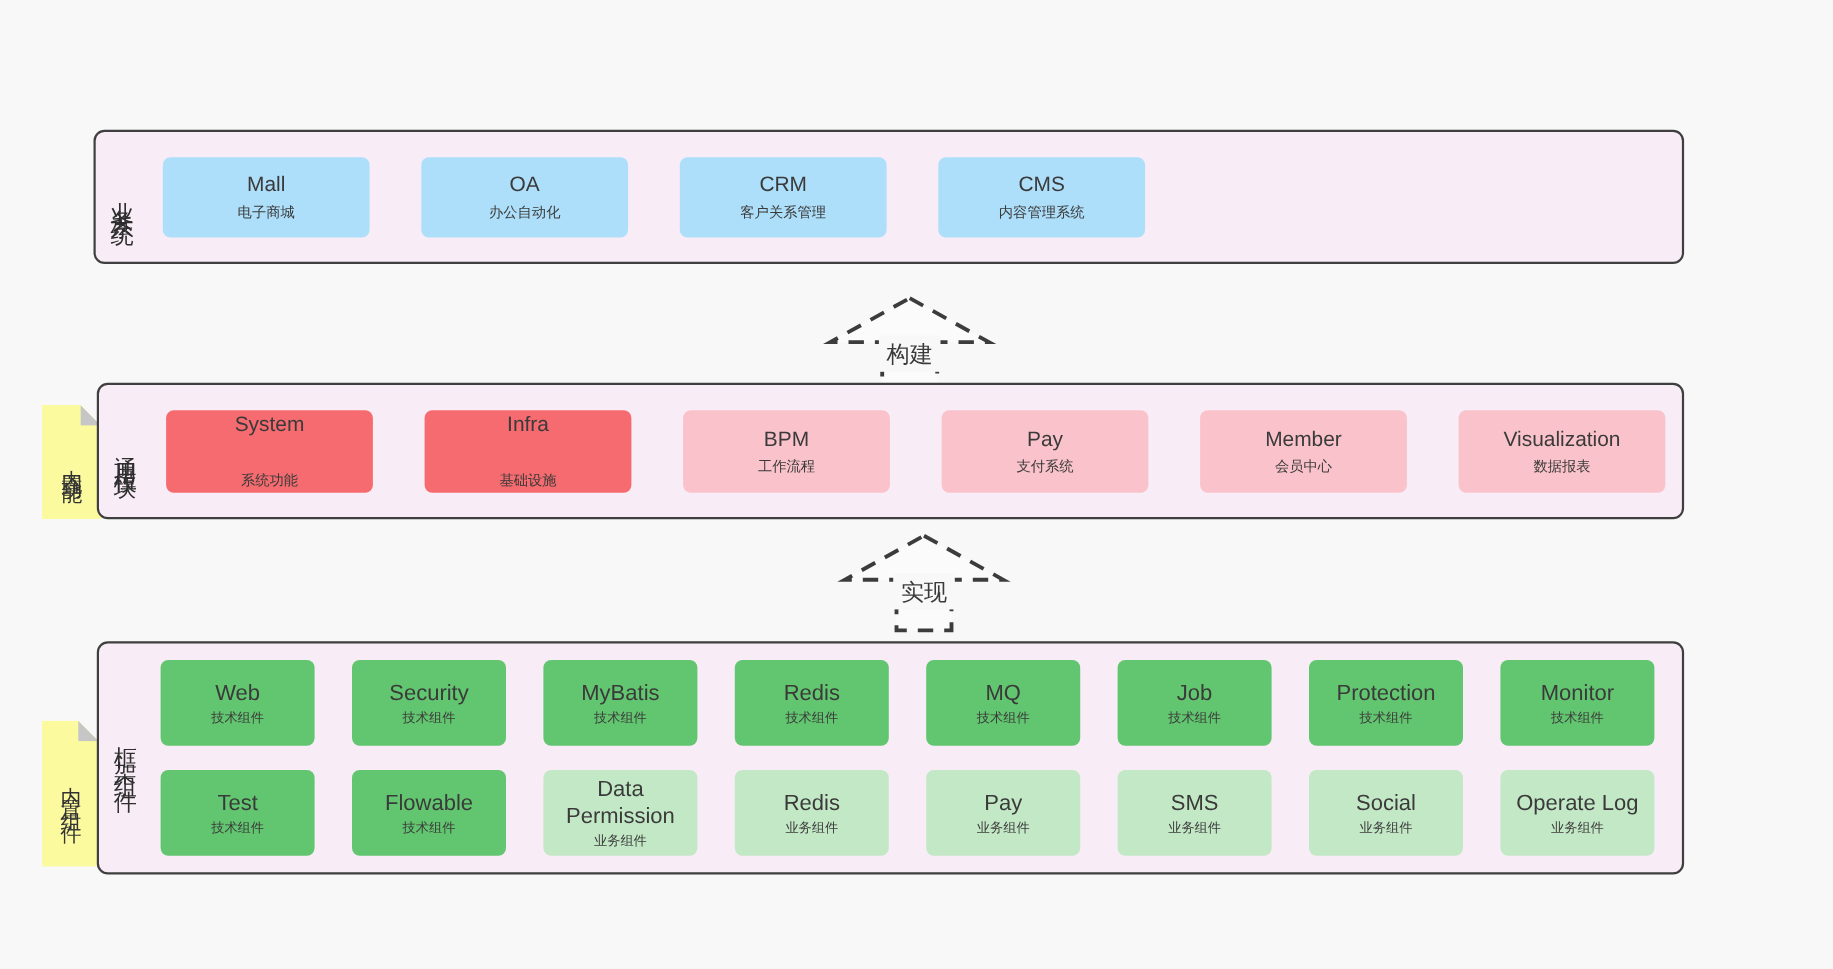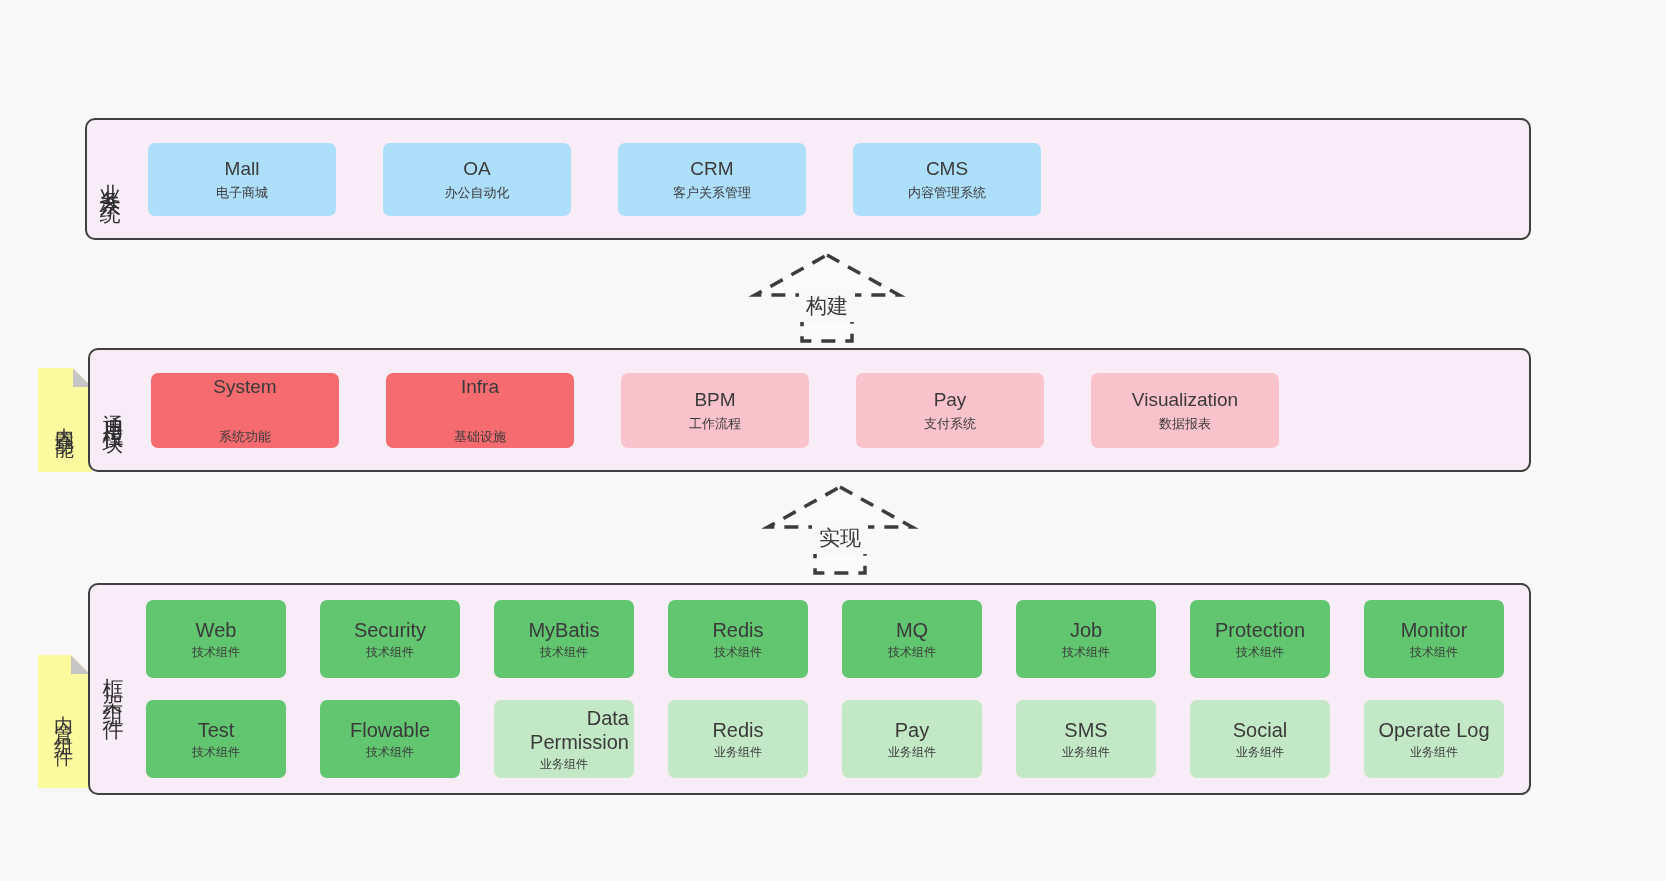--- a/index.html
+++ b/index.html
@@ -62,21 +62,21 @@
     writing-mode: vertical-rl; text-orientation: upright;
     font-size: 21px; color: #2e2e2e; line-height: 1;
     margin-left: 13px; flex: 0 0 auto;
   }
   .layer-business .side-label, .layer-modules .side-label { letter-spacing: 6px; }
   .layer-framework .side-label { letter-spacing: 14px; }
 
   .box-row { display: flex; align-items: center; gap: 47px; margin-left: 27px; }
   .box {
     display: flex; flex-direction: column; justify-content: center; align-items: center;
-    text-align: right; border-radius: 7px; color: var(--text);
+    text-align: center; border-radius: 7px; color: var(--text);
   }
   .box .title { font-size: 19px; line-height: 1.25; }
   .box .subtitle { font-size: 13px; line-height: 1.25; margin-top: 4px; }
 
   .layer-business .box, .layer-modules .box { width: 188px; height: 73px; }
   .layer-modules .box { height: 75px; }
 
   .rows-wrap { display: flex; flex-direction: column; gap: 22px; margin-left: 22px; }
   .rows-wrap .box-row { margin-left: 0; gap: 34px; }
   .layer-framework .box { width: 140px; height: 78px; padding: 2px 5px; }
@@ -84,21 +84,21 @@
   .layer-framework .box .subtitle { font-size: 12px; margin-top: 3px; }
 
   .blue { background: var(--blue); }
   .red { background: var(--red); gap: 27px; }
   .pink { background: var(--pink); }
   .green { background: var(--green); }
   .green-light { background: var(--green-light); }
 
   
   .arrow { position: absolute; width: 150px; height: 92px; }
-  .arrow-build { left: 752px; top: 252px; }
+  .arrow-build { left: 752px; top: 268px; }
   .arrow-implement { left: 765px; top: 484px; }
   .arrow svg { display: block; width: 100%; height: 100%; overflow: visible; }
   .arrow text {
     font-family: "Liberation Sans", "DejaVu Sans", sans-serif;
     font-size: 21px; fill: #3a3a3a;
   }
 </style>
 </head>
 <body>
 
@@ -154,20 +154,24 @@
     </div>
     <div class="box pink">
       <div class="title">BPM</div>
       <div class="subtitle">工作流程</div>
     </div>
     <div class="box pink">
       <div class="title">Pay</div>
       <div class="subtitle">支付系统</div>
     </div>
     <div class="box pink">
+      <div class="title">Member</div>
+      <div class="subtitle">会员中心</div>
+    </div>
+    <div class="box pink">
       <div class="title">Visualization</div>
       <div class="subtitle">数据报表</div>
     </div>
   </div>
 </div>
 
 <div class="arrow arrow-implement">
   <svg viewBox="0 0 150 92">
     <polygon points="75,3 147,43 100,43 100,89 50,89 50,43 3,43" fill="#fbfbfb" stroke="#3c3c3c" stroke-width="3.5" stroke-dasharray="14 10"></polygon>
     <rect x="47" y="37" width="56" height="33" fill="#f8f8f8"></rect>

